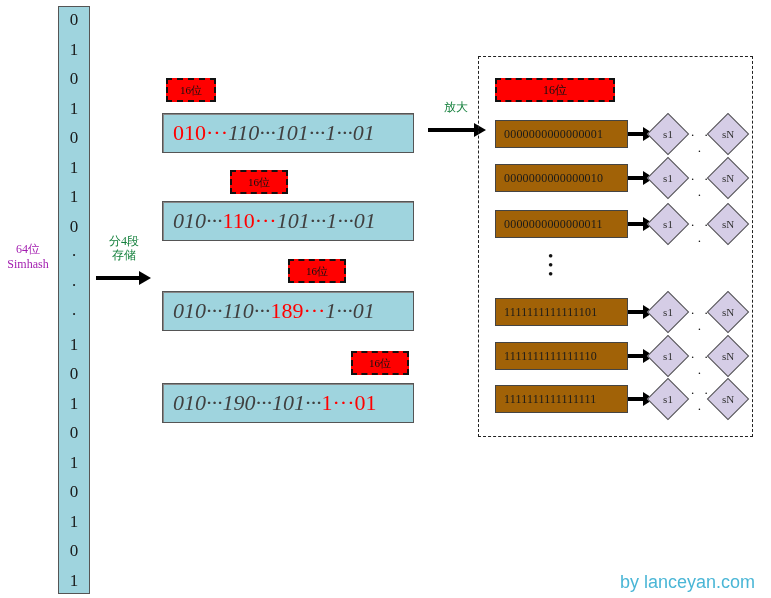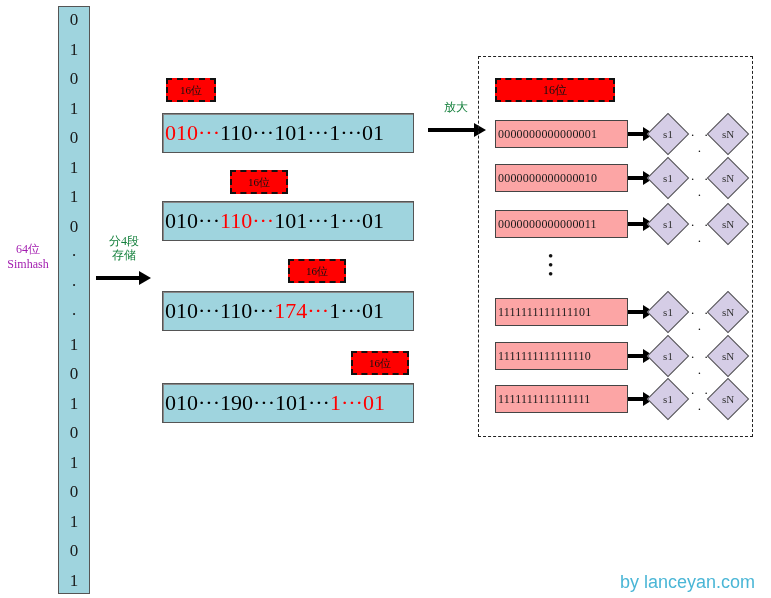--- a/index.html
+++ b/index.html
@@ -46,27 +46,27 @@
     border-top:7px solid transparent;border-bottom:7px solid transparent;
     border-left:12px solid #000;
   }
 
   
   .seg-box{
     position:absolute;height:40px;
     background:#9fd4de;border:1px solid #555;
     box-sizing:border-box;
     display:flex;align-items:center;
-    padding-left:2px;
+    padding-left:10px;
     font-size:22px;letter-spacing:0px;color:#1a1a1a;
     font-family:"Liberation Serif", serif;
     box-shadow:1px 1px 0 #888 inset;
   }
   .seg-box .red{color:#ff0000;}
-  .seg-box .blk{color:#000000;}
+  .seg-box .blk{color:#404040;font-style:italic;}
 
   .badge16{
     position:absolute;height:24px;
     background:#ff0000;border:2px dashed #111;
     box-sizing:border-box;
     display:flex;align-items:center;justify-content:center;
     font-size:11px;color:#111;font-family:"Liberation Serif", serif;
   }
 
   
@@ -80,22 +80,22 @@
   }
   #panel-badge16{
     position:absolute;left:495px;top:78px;width:120px;height:24px;
     background:#ff0000;border:2px dashed #111;box-sizing:border-box;
     display:flex;align-items:center;justify-content:center;
     font-size:12px;color:#111;font-family:"Liberation Serif", serif;
   }
   .hash-row{position:absolute;left:495px;width:250px;height:30px;}
   .hash-key{
     position:absolute;left:0;top:0;width:133px;height:28px;
-    background:#fca5a5;border:1px solid #444;box-sizing:border-box;
-    display:flex;align-items:center;padding-left:2px;
+    background:#a16207;border:1px solid #444;box-sizing:border-box;
+    display:flex;align-items:center;padding-left:8px;
     font-size:12px;color:#1a1a1a;letter-spacing:.2px;
     font-family:"Liberation Serif", serif;
   }
   .hash-arrow-line{position:absolute;left:133px;top:12px;width:16px;height:4px;background:#000;}
   .hash-arrow-head{
     position:absolute;left:148px;top:7px;width:0;height:0;
     border-top:7px solid transparent;border-bottom:7px solid transparent;
     border-left:11px solid #000;
   }
   .diamond{
@@ -173,21 +173,21 @@
   <div class="badge16" style="left:230px;top:170px;width:58px;">16位</div>
   <div class="seg-box" style="left:162px;top:201px;width:252px;">
     <span class="blk">010···</span>
       <span class="red">110···</span>
       <span class="blk">101···1···01</span>
   </div>
 
   <div class="badge16" style="left:288px;top:259px;width:58px;">16位</div>
   <div class="seg-box" style="left:162px;top:291px;width:252px;">
     <span class="blk">010···110···</span>
-      <span class="red">174···</span>
+      <span class="red">189···</span>
       <span class="blk">1···01</span>
   </div>
 
   <div class="badge16" style="left:351px;top:351px;width:58px;">16位</div>
   <div class="seg-box" style="left:162px;top:383px;width:252px;">
     <span class="blk">010···190···101···</span>
       <span class="red">1···01</span>
   </div>
 
   <div class="arrow-label" style="left:430px;top:100px;width:52px;">放大</div>

